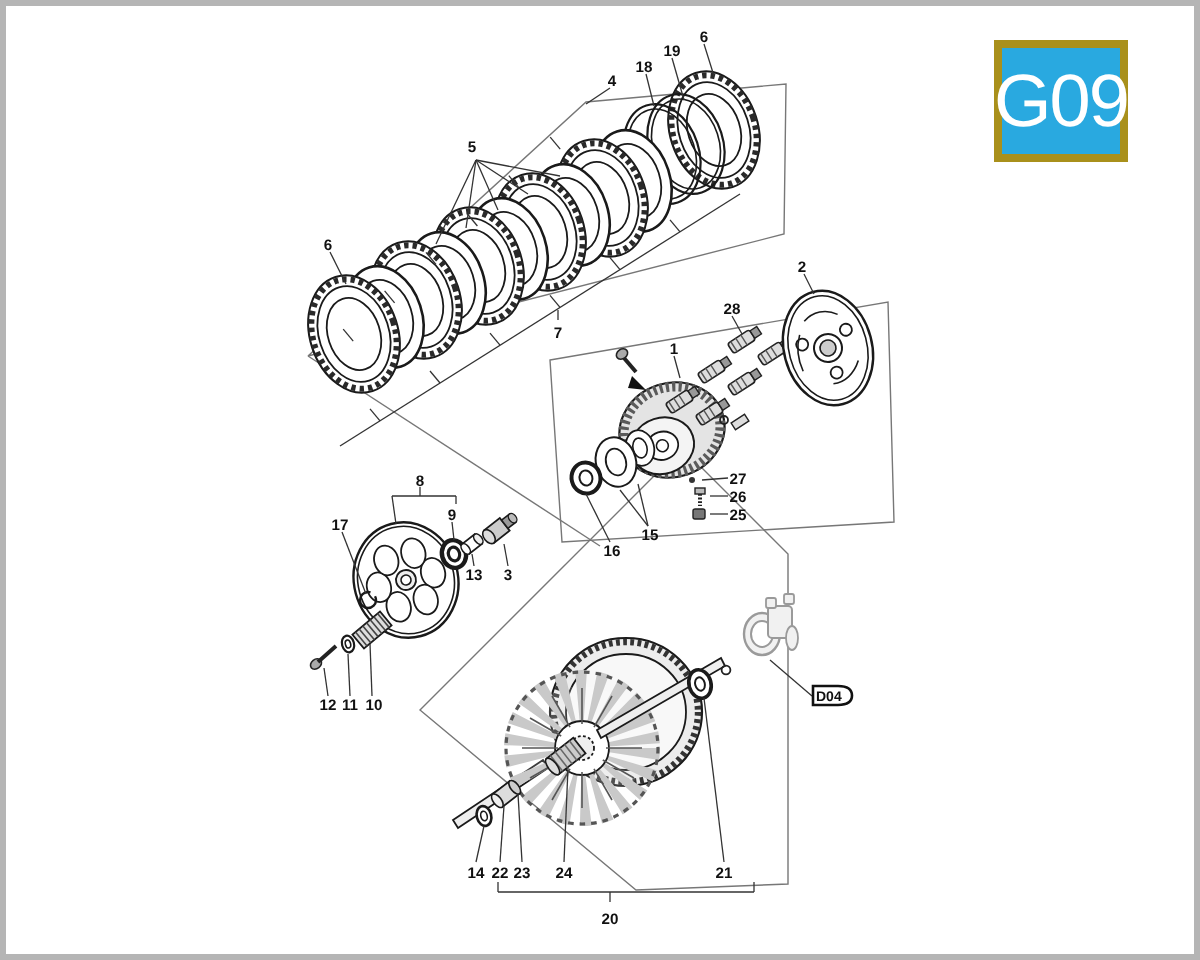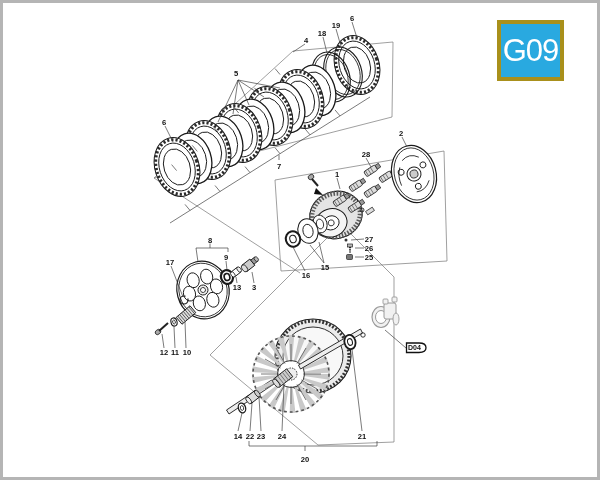--- a/index.html
+++ b/index.html
@@ -6,21 +6,21 @@
   .page{
     position:relative;width:600px;height:480px;box-sizing:border-box;
     border:3px solid #b5b5b5;background:#ffffff;overflow:hidden;
     font-family:"Liberation Sans",sans-serif;
   }
   .diagram-svg{position:absolute;left:-3px;top:-3px;}
   .badge{
     position:absolute;left:494px;top:17px;width:67px;height:61px;
     box-sizing:border-box;border:4px solid #a9901b;background:#29a9e0;
     color:#ffffff;display:flex;align-items:center;justify-content:center;
-    font-size:31px;font-weight:normal;letter-spacing:-1px;
+    font-size:37px;font-weight:normal;letter-spacing:-1px;
     font-family:"Liberation Sans",sans-serif;
   }
   text.pl{
     font-family:"Liberation Sans",sans-serif;font-size:7.6px;font-weight:bold;
     fill:#111;text-anchor:middle;
   }
   text.tag{
     font-family:"Liberation Sans",sans-serif;font-size:7px;font-weight:bold;
     fill:#111;text-anchor:start;
   }

